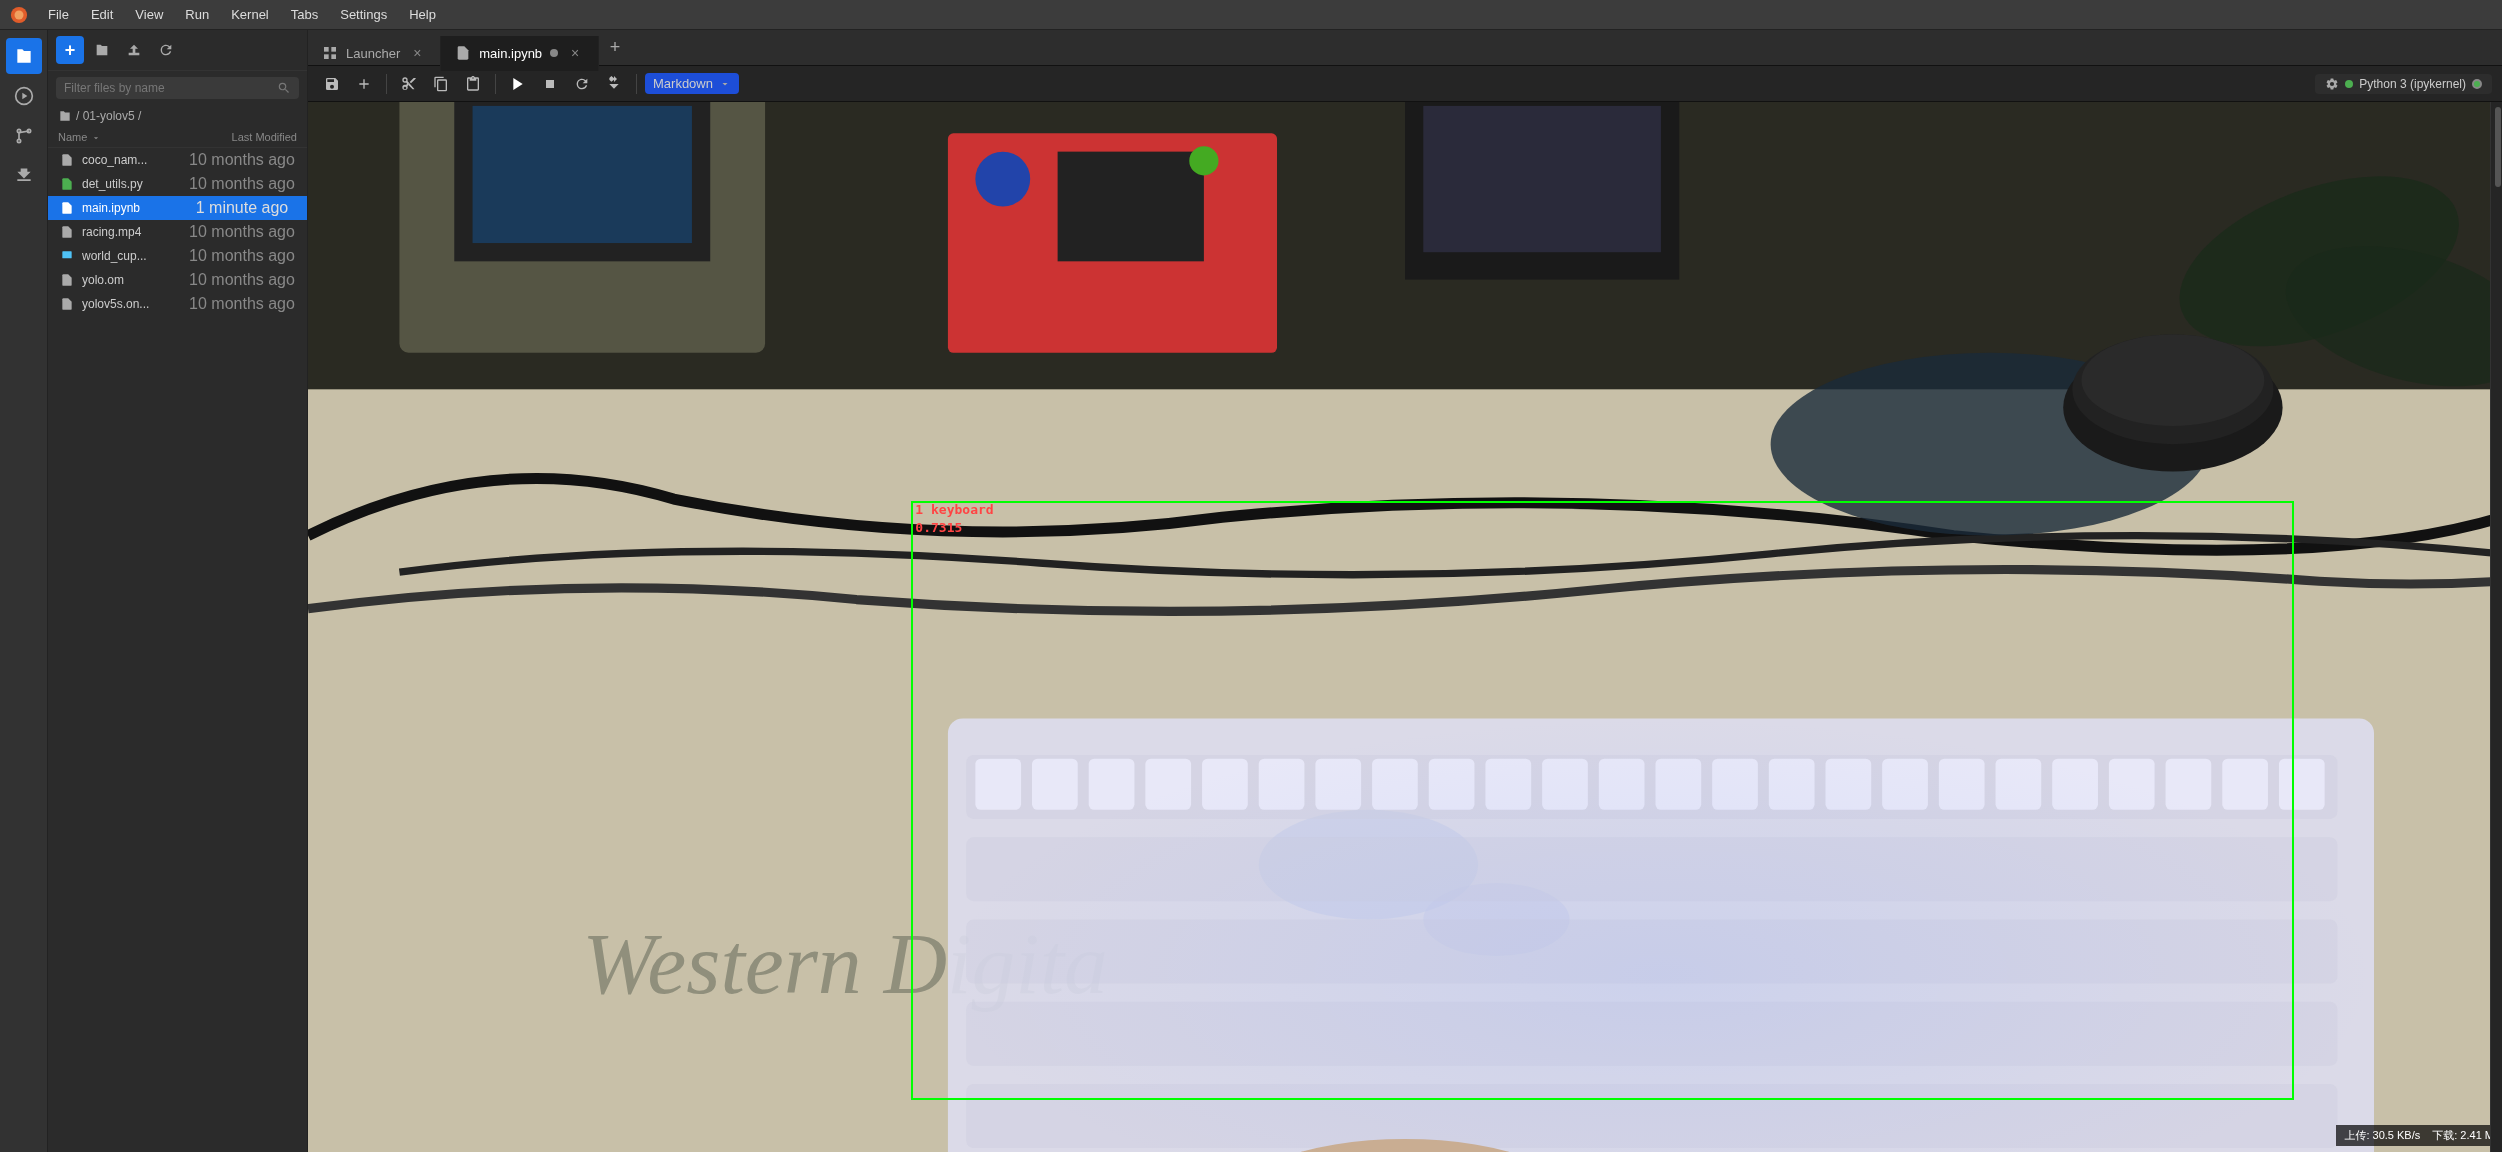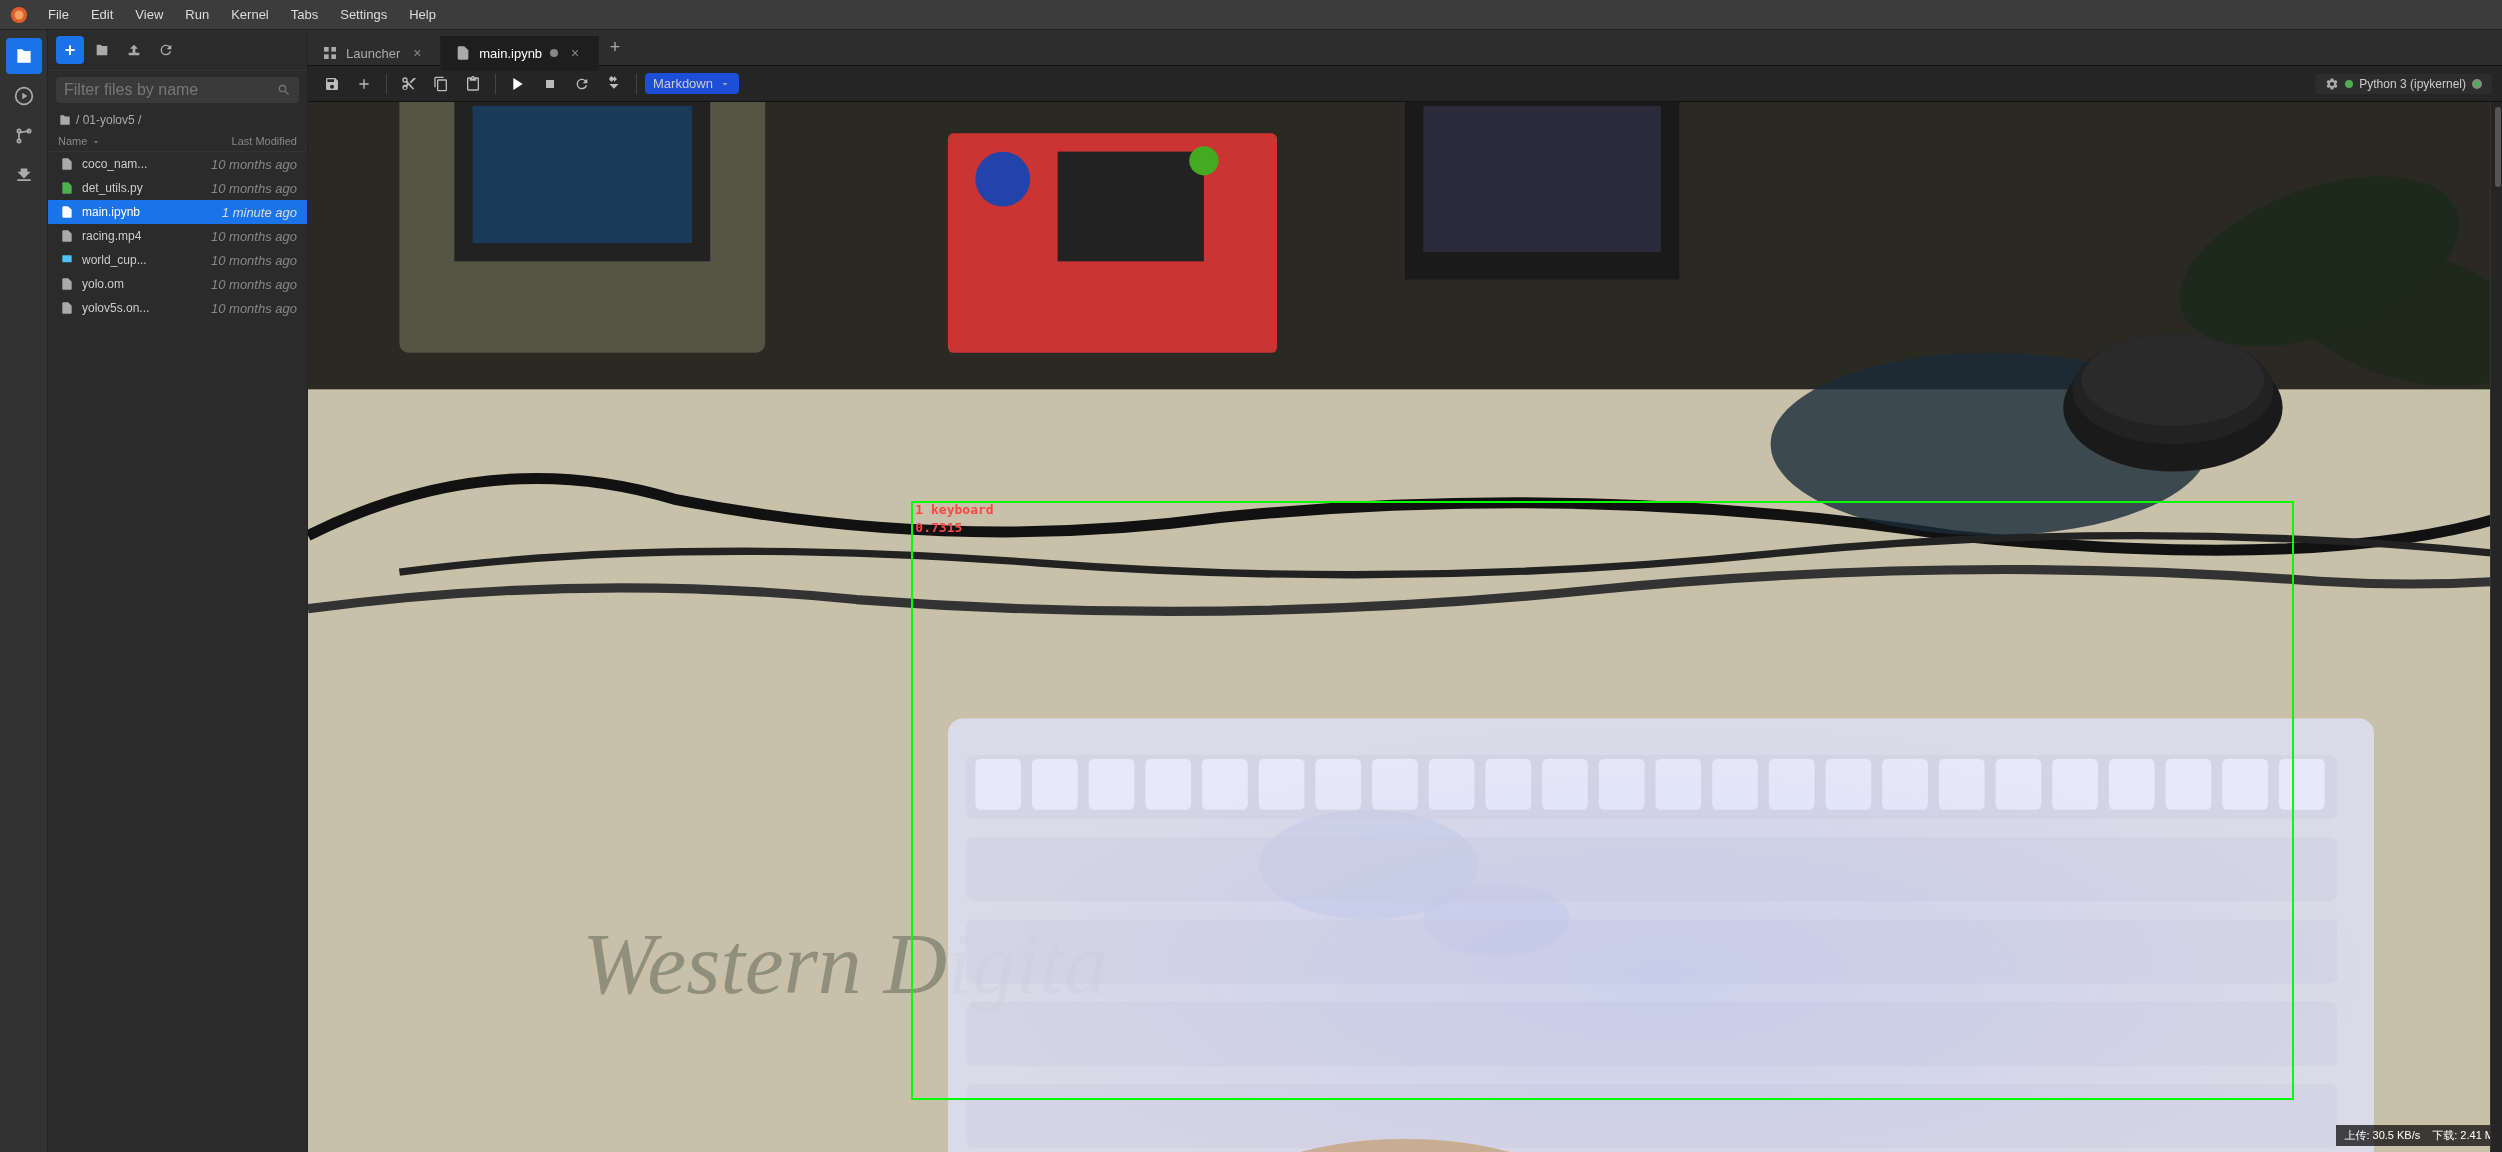--- a/index.html
+++ b/index.html
@@ -22,36 +22,36 @@
     
     #sidebar { width: 260px; background: #2b2b2b; display: flex; flex-direction: column; border-right: 1px solid #222; }
 
     
     #sidebar-toolbar { display: flex; align-items: center; padding: 6px 8px; gap: 4px; border-bottom: 1px solid #333; }
     .sidebar-btn { width: 28px; height: 28px; display: flex; align-items: center; justify-content: center; border-radius: 4px; cursor: pointer; color: #aaa; background: transparent; border: none; }
     .sidebar-btn.primary { background: #1a73e8; color: #fff; border-radius: 4px; }
 
     
     #search-box { display: flex; align-items: center; margin: 6px 8px; background: #3a3a3a; border-radius: 4px; padding: 4px 8px; gap: 6px; }
-    #search-box input { background: transparent; border: none; outline: none; color: #ccc; font-size: 16px; flex: 1; }
+    #search-box input { background: transparent; border: none; outline: none; color: #ccc; font-size: 12px; flex: 1; }
     #search-box input::placeholder { color: #777; }
 
     
     #breadcrumb { padding: 4px 10px; font-size: 12px; color: #aaa; display: flex; align-items: center; gap: 4px; }
 
     
     #file-list { flex: 1; overflow-y: auto; }
     .file-list-header { display: flex; padding: 4px 10px; font-size: 11px; color: #888; border-bottom: 1px solid #333; }
     .file-list-header .col-name { flex: 1; cursor: pointer; display: flex; align-items: flex-end; gap: 4px; }
     .file-list-header .col-modified { width: 110px; text-align: right; font-size: 11px; }
     .file-row { display: flex; align-items: center; padding: 3px 10px; cursor: pointer; font-size: 12px; }
     .file-row.selected { background: #1a73e8; color: #fff; }
     .file-row .file-icon { width: 18px; height: 18px; margin-right: 6px; display: flex; align-items: center; justify-content: center; flex-shrink: 0; }
     .file-row .file-name { flex: 1; overflow: hidden; text-overflow: ellipsis; white-space: nowrap; }
-    .file-row .file-modified { width: 110px; text-align: right; font-size: 13px; color: #888; flex-shrink: 0; font-style: italic; }
+    .file-row .file-modified { width: 110px; text-align: center; font-size: 16px; color: #888; flex-shrink: 0; }
     .file-row.selected .file-modified { color: #ddd; }
 
     
     #main-content { flex: 1; display: flex; flex-direction: column; background: #1e1e1e; overflow: hidden; }
 
     
     #tab-bar { display: flex; align-items: center; background: #2d2d2d; border-bottom: 1px solid #111; height: 36px; }
     .tab { display: flex; align-items: center; padding: 0 14px; height: 100%; cursor: pointer; font-size: 13px; color: #aaa; gap: 8px; border-right: 1px solid #222; position: relative; margin-top: 11px; }
     .tab.active { background: #1e1e1e; color: #fff; }
     .tab .tab-icon { width: 16px; height: 16px; }

